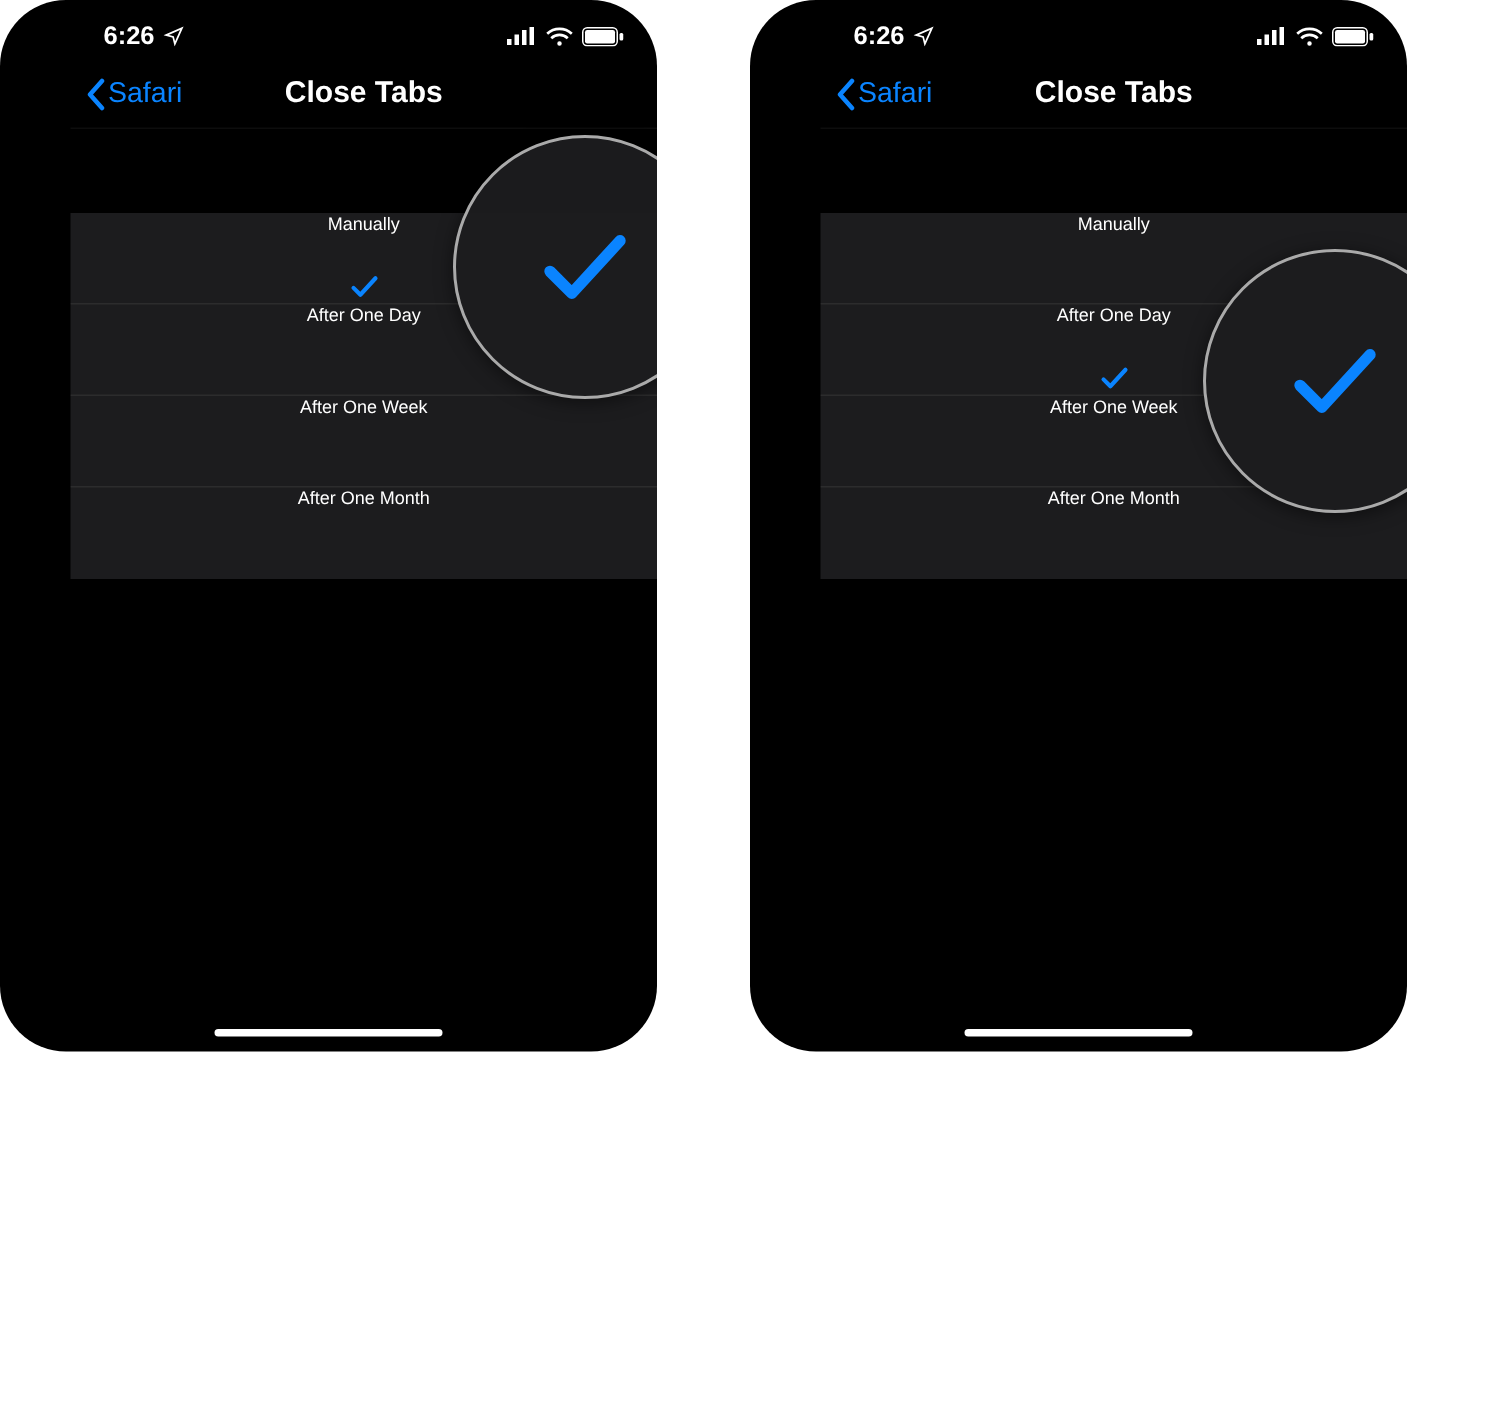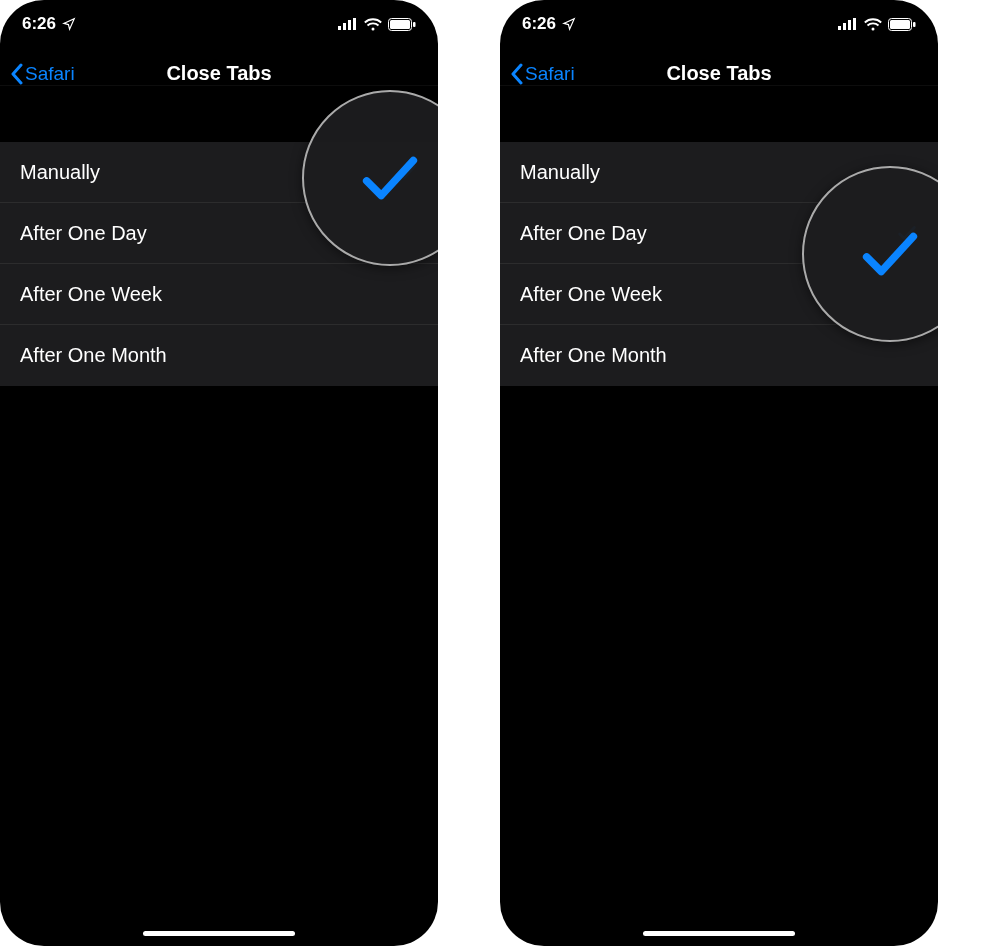--- a/index.html
+++ b/index.html
@@ -8,43 +8,44 @@
     height: 946px;
     background: #fff;
     font-family: -apple-system, "Helvetica Neue", Helvetica, Arial, sans-serif;
     display: flex;
     gap: 62px;
     padding: 0;
     overflow: hidden;
   }
   .phone {
     width: 438px;
-    height: 946px;
+    height: 701px;
     background: #000;
     border-radius: 44px;
     position: relative;
     overflow: hidden;
     color: #fff;
+    padding-left: 47px;
   }
   .phone.left { margin-left: 0; }
   .status-bar {
     height: 40px;
     display: flex;
     justify-content: space-between;
     align-items: center;
     padding: 8px 22px 0 22px;
     font-size: 17px;
     font-weight: 600;
   }
   .status-left { display:flex; align-items:center; gap:6px; }
   .status-right { display:flex; align-items:center; gap:6px; }
   .nav-bar {
     height: 46px;
     display: flex;
-    align-items: flex-end;
+    align-items: center;
     justify-content: center;
     position: relative;
     border-bottom: 0.5px solid rgba(255,255,255,0.05);
   }
   .back-btn {
     position: absolute;
     left: 10px;
     display: flex;
     align-items: center;
     color: #0a84ff;
@@ -59,25 +60,26 @@
   .list {
     margin-top: 56px;
     background: #1c1c1e;
   }
   .list-row {
     height: 61px;
     display: flex;
     align-items: center;
     justify-content: space-between;
     padding: 0 20px;
-    font-size: 20px;
+    font-size: 12px;
     font-weight: 400;
     color: #fff;
     border-bottom: 0.5px solid rgba(255,255,255,0.07);
     position: relative;
+    flex-direction: column;
   }
   .list-row:last-child { border-bottom: none; }
   .checkmark {
     color: #0a84ff;
   }
   .home-indicator {
     position: absolute;
     bottom: 10px;
     left: 50%;
     transform: translateX(-50%);

